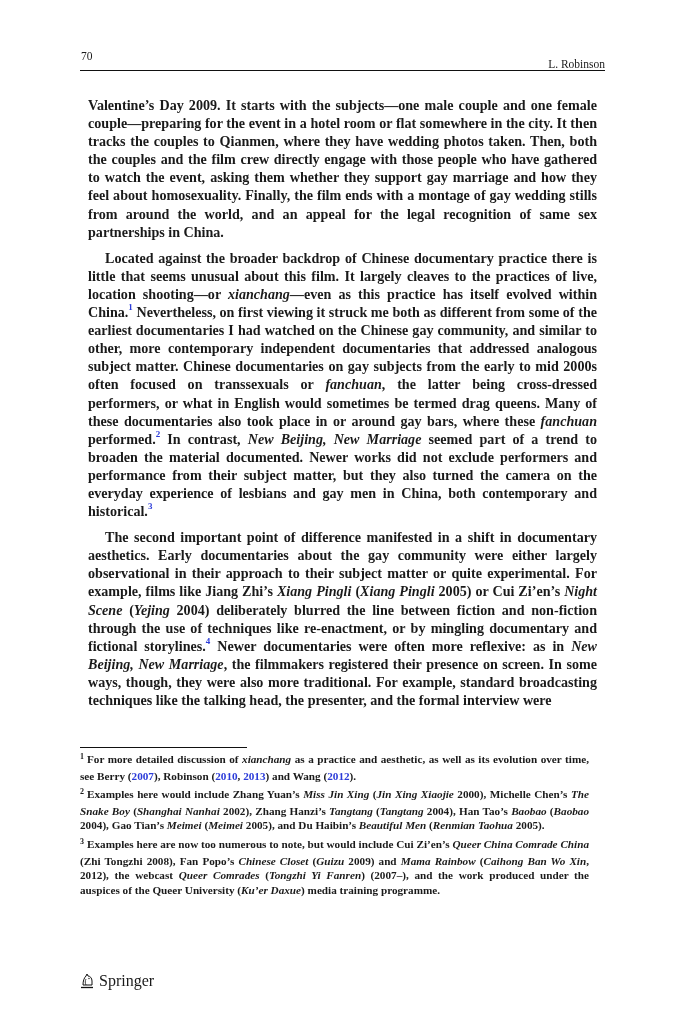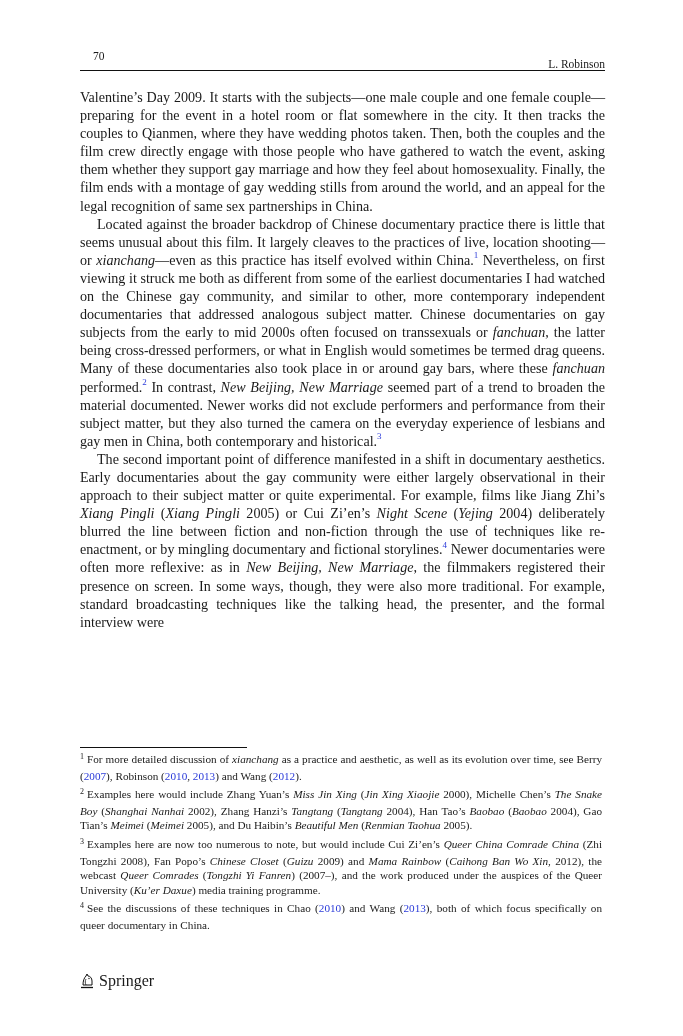--- a/index.html
+++ b/index.html
@@ -1,34 +1,34 @@
 <!DOCTYPE html>
 <html><head>
 <meta charset="utf-8">
 <style>
   html, body { margin:0; padding:0; background:#ffffff; }
   body { width:683px; height:1036px; position:relative; overflow:hidden;
          font-family:"Liberation Serif", "DejaVu Serif", serif; color:#1a1a1a; }
   .header { position:absolute; left:80px; top:50px; width:525px; height:20px;
             font-size:11.5px; }
-  .header .pnum { position:absolute; left:13px; top:0;font-family:Liberation Serif, serif; }
+  .header .pnum { position:absolute; left:1px; top:0;font-family:Liberation Serif, serif; }
   .header .author { position:absolute; right:0; top:8px; }
   .header-rule { position:absolute; left:80px; top:70px; width:525px; height:0;
                  border-top:1.3px solid #111; }
   .body { position:absolute; left:80px; top:88px; width:525px;
           font-size:14.1px; line-height:18.1px; text-align:justify; hyphens:none; }
-  .body p { margin:0; }
+  .body p { margin:8px;font-weight:bold; }
   .body p.indent { text-indent:17px; }
   sup.fn { color:#2b3bd9; font-size:9px; line-height:0; position:relative; top:-1px; }
   a.cite { color:#2b3bd9; text-decoration:none; }
   .fn-rule { position:absolute; left:80px; top:747px; width:167px; height:0;
              border-top:1px solid #111; }
   .footnotes { position:absolute; left:80px; top:752px; width:525px;
                font-size:11.2px; line-height:14.6px; text-align:justify; }
-  .footnotes .note { margin:0 3px 4px 0; }
+  .footnotes .note { margin:0 16px 4px 0;font-weight:bold; }
   .footnotes .note .num { font-size:8px; position:relative; top:-4px; margin-right:3px; }
   .footer { position:absolute; left:80px; top:970px; height:22px; display:flex;
             align-items:center; font-size:16px; }
   .footer svg { margin-right:5px; }
   i { font-style:italic; }
 </style>
 </head>
 <body>
 
 <div class="header">
@@ -41,21 +41,20 @@
     <p><span>Valentine’s Day 2009. It starts with the subjects—one male couple and one female couple—preparing for the event in a hotel room or flat somewhere in the city. It then tracks the couples to Qianmen, where they have wedding photos taken. Then, both the couples and the film crew directly engage with those people who have gathered to watch the event, asking them whether they support gay marriage and how they feel about homosexuality. Finally, the film ends with a montage of gay wedding stills from around the world, and an appeal for the legal recognition of same sex partnerships in China.</span></p>
     <p class="indent"><span>Located against the broader backdrop of Chinese documentary practice there is little that seems unusual about this film. It largely cleaves to the practices of live, location shooting—or </span><i>xianchang</i><span>—even as this practice has itself evolved within China.</span><sup class="fn">1</sup><span> Nevertheless, on first viewing it struck me both as different from some of the earliest documentaries I had watched on the Chinese gay community, and similar to other, more contemporary independent documentaries that addressed analogous subject matter. Chinese documentaries on gay subjects from the early to mid 2000s often focused on transsexuals or </span><i>fanchuan</i><span>, the latter being cross-dressed performers, or what in English would sometimes be termed drag queens. Many of these documentaries also took place in or around gay bars, where these </span><i>fanchuan</i><span> performed.</span><sup class="fn">2</sup><span> In contrast, </span><i>New Beijing, New Marriage</i><span> seemed part of a trend to broaden the material documented. Newer works did not exclude performers and performance from their subject matter, but they also turned the camera on the everyday experience of lesbians and gay men in China, both contemporary and historical.</span><sup class="fn">3</sup></p>
     <p class="indent"><span>The second important point of difference manifested in a shift in documentary aesthetics. Early documentaries about the gay community were either largely observational in their approach to their subject matter or quite experimental. For example, films like Jiang Zhi’s </span><i>Xiang Pingli</i><span> (</span><i>Xiang Pingli</i><span> 2005) or Cui Zi’en’s </span><i>Night Scene</i><span> (</span><i>Yejing</i><span> 2004) deliberately blurred the line between fiction and non-fiction through the use of techniques like re-enactment, or by mingling documentary and fictional storylines.</span><sup class="fn">4</sup><span> Newer documentaries were often more reflexive: as in </span><i>New Beijing, New Marriage</i><span>, the filmmakers registered their presence on screen. In some ways, though, they were also more traditional. For example, standard broadcasting techniques like the talking head, the presenter, and the formal interview were</span></p>
   </div>
 
 <div class="fn-rule"></div>
 <div class="footnotes" id="footnotes">
     <div class="note"><span class="num">1</span><span>For more detailed discussion of </span><i>xianchang</i><span> as a practice and aesthetic, as well as its evolution over time, see Berry (</span><a class="cite">2007</a><span>), Robinson (</span><a class="cite">2010</a><span>, </span><a class="cite">2013</a><span>) and Wang (</span><a class="cite">2012</a><span>).</span></div>
     <div class="note"><span class="num">2</span><span>Examples here would include Zhang Yuan’s </span><i>Miss Jin Xing</i><span> (</span><i>Jin Xing Xiaojie</i><span> 2000), Michelle Chen’s </span><i>The Snake Boy</i><span> (</span><i>Shanghai Nanhai</i><span> 2002), Zhang Hanzi’s </span><i>Tangtang</i><span> (</span><i>Tangtang</i><span> 2004), Han Tao’s </span><i>Baobao</i><span> (</span><i>Baobao</i><span> 2004), Gao Tian’s </span><i>Meimei</i><span> (</span><i>Meimei</i><span> 2005), and Du Haibin’s </span><i>Beautiful Men</i><span> (</span><i>Renmian Taohua</i><span> 2005).</span></div>
     <div class="note"><span class="num">3</span><span>Examples here are now too numerous to note, but would include Cui Zi’en’s </span><i>Queer China Comrade China</i><span> (Zhi Tongzhi 2008), Fan Popo’s </span><i>Chinese Closet</i><span> (</span><i>Guizu</i><span> 2009) and </span><i>Mama Rainbow</i><span> (</span><i>Caihong Ban Wo Xin</i><span>, 2012), the webcast </span><i>Queer Comrades</i><span> (</span><i>Tongzhi Yi Fanren</i><span>) (2007–), and the work produced under the auspices of the Queer University (</span><i>Ku’er Daxue</i><span>) media training programme.</span></div>
-    <div class="note"><span class="num">4</span><span>See the discussions of these techniques in Chao (</span><a class="cite">2010</a><span>) and Wang (</span><a class="cite">2013</a><span>), both of which focus specifically on queer documentary in China.</span></div>
   </div>
 
 <div class="footer">
   <svg width="14" height="18" viewBox="0 0 14 18">
     <path d="M3 13 C3 9 4 6 6 4 L7 2 L8 4 C10 4 12 6 12 9 L12 13 Z" fill="none" stroke="#111" stroke-width="1"></path>
     <path d="M6 7 C5 9 5 11 6 13" fill="none" stroke="#111" stroke-width="0.8"></path>
     <circle cx="9" cy="6.5" r="0.7" fill="#111"></circle>
     <line x1="1" y1="15.5" x2="13" y2="15.5" stroke="#111" stroke-width="1.3"></line>
   </svg>
   <span>Springer</span>

